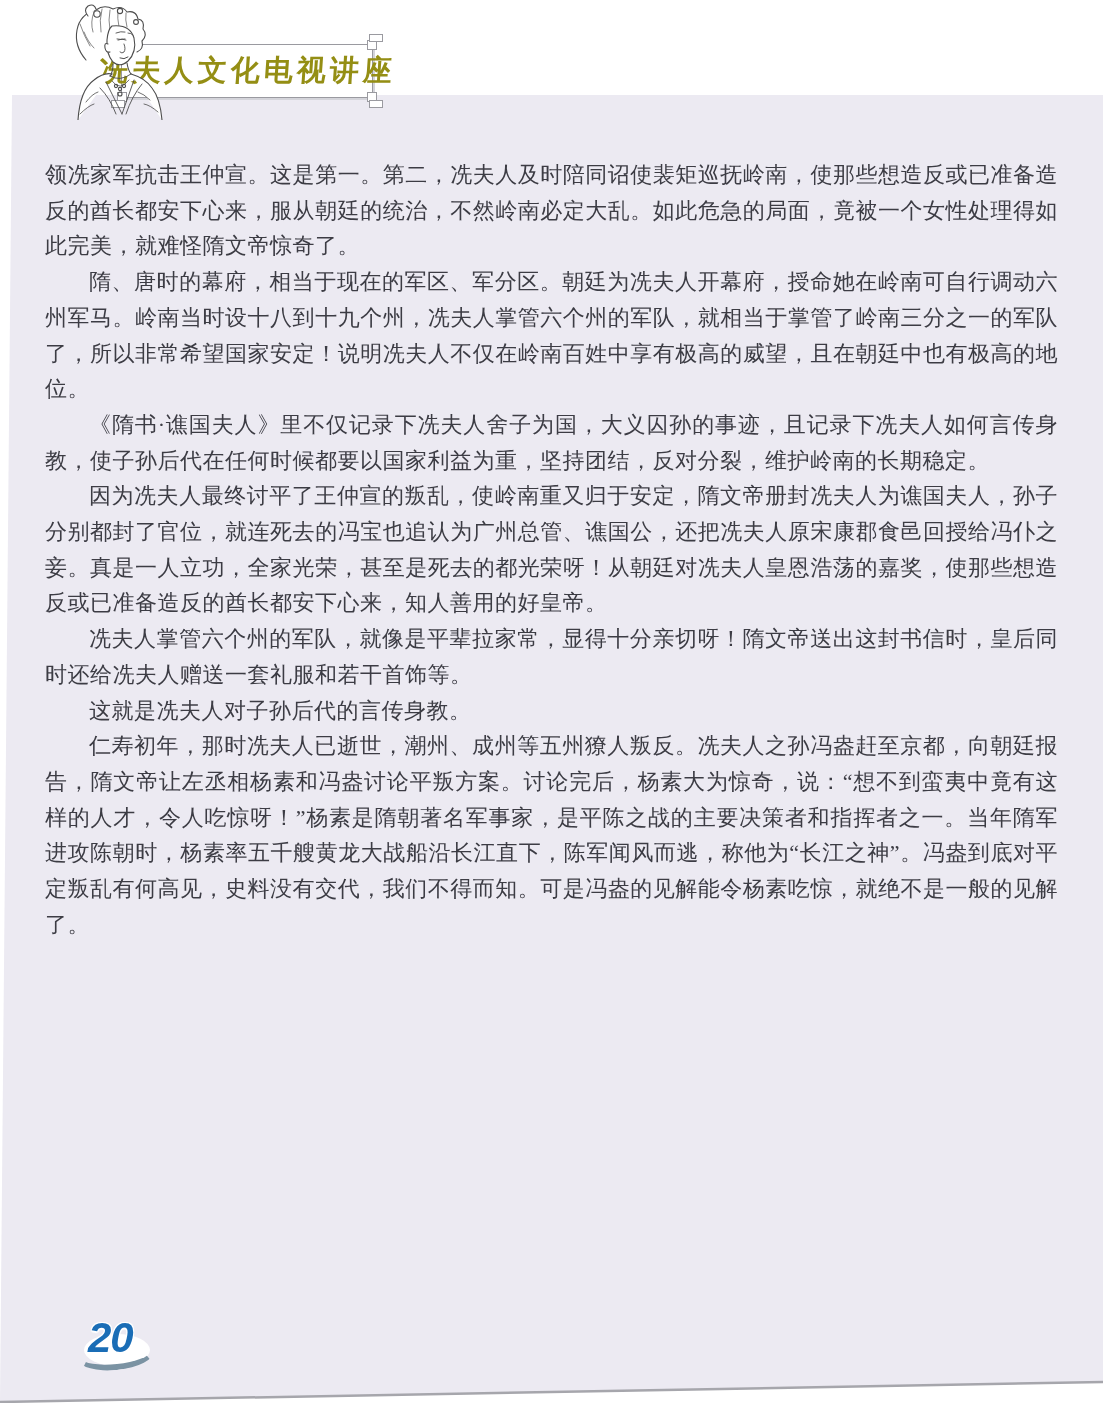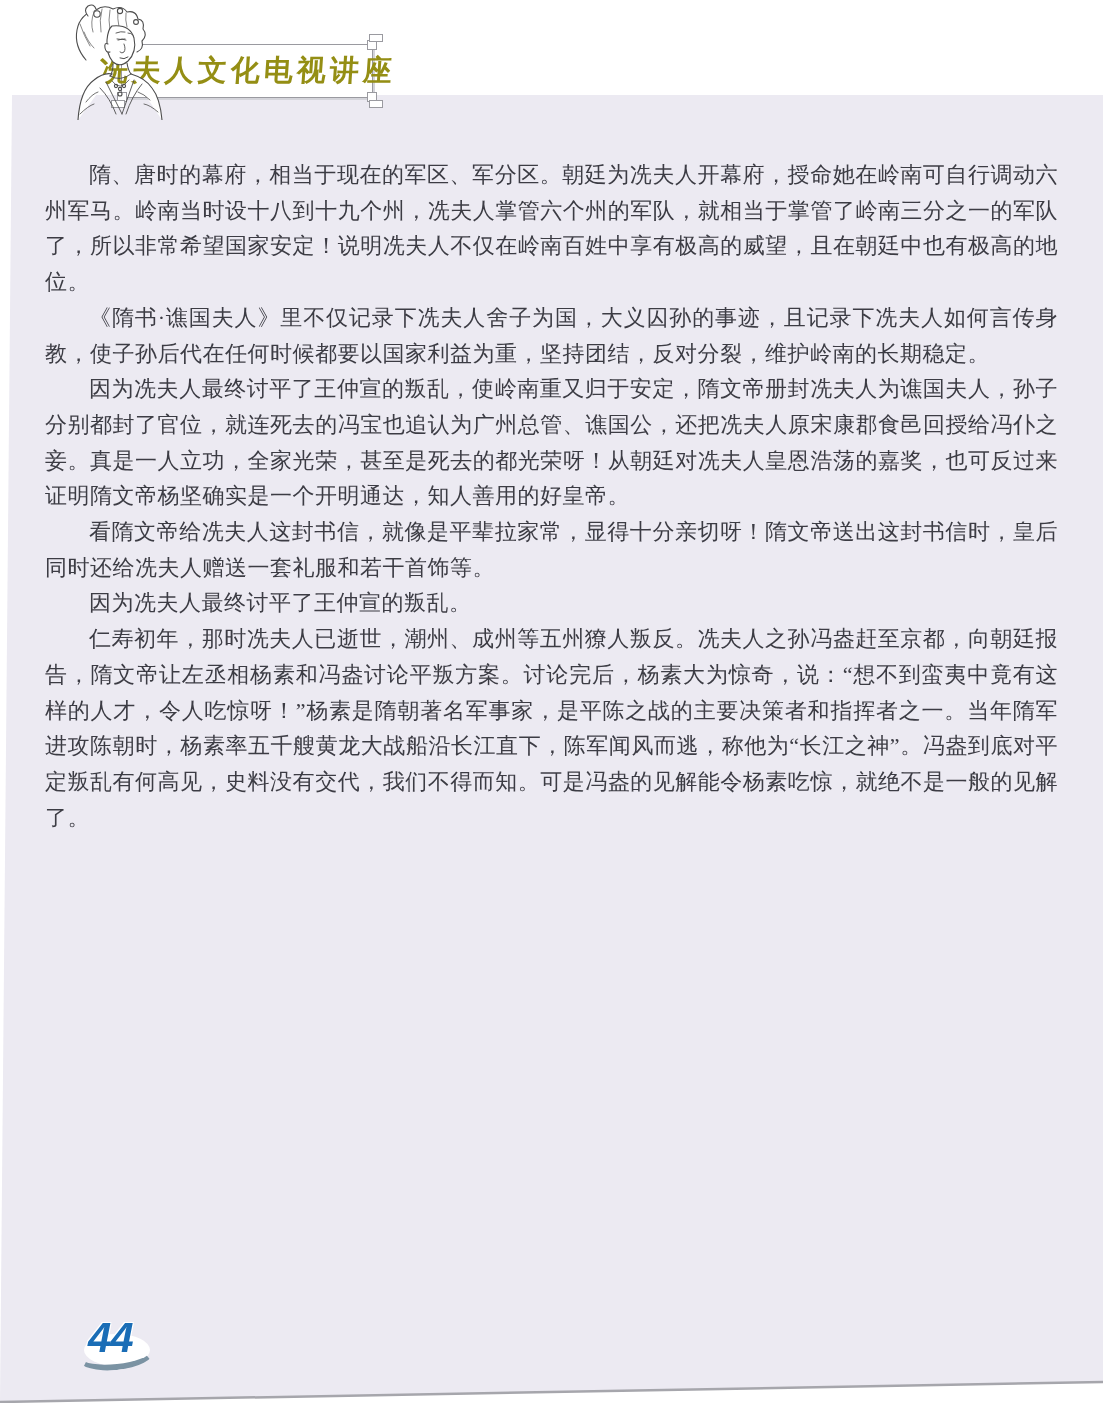--- a/index.html
+++ b/index.html
@@ -147,30 +147,31 @@
     <span class="corn tl"></span>
     <span class="corn tr"></span>
     <span class="corn bl"></span>
     <span class="corn br"></span>
     <span class="title-text">冼夫人文化电视讲座</span>
   </div>
 </div>
 
 <div class="sheet">
   <div class="text-area">
+      <p class="no-indent">领冼家军抗击王仲宣。这是第一。第二，冼夫人及时陪同诏使裴矩巡抚岭南，使那些想造反或已准备造反的酋长都安下心来，服从朝廷的统治，不然岭南必定大乱。如此危急的局面，竟被一个女性处理得如此完美，就难怪隋文帝惊奇了。</p>
       <p>隋、唐时的幕府，相当于现在的军区、军分区。朝廷为冼夫人开幕府，授命她在岭南可自行调动六州军马。岭南当时设十八到十九个州，冼夫人掌管六个州的军队，就相当于掌管了岭南三分之一的军队了，所以非常希望国家安定！说明冼夫人不仅在岭南百姓中享有极高的威望，且在朝廷中也有极高的地位。</p>
       <p>《隋书·谯国夫人》里不仅记录下冼夫人舍子为国，大义囚孙的事迹，且记录下冼夫人如何言传身教，使子孙后代在任何时候都要以国家利益为重，坚持团结，反对分裂，维护岭南的长期稳定。</p>
-      <p>因为冼夫人最终讨平了王仲宣的叛乱，使岭南重又归于安定，隋文帝册封冼夫人为谯国夫人，孙子分别都封了官位，就连死去的冯宝也追认为广州总管、谯国公，还把冼夫人原宋康郡食邑回授给冯仆之妾。真是一人立功，全家光荣，甚至是死去的都光荣呀！从朝廷对冼夫人皇恩浩荡的嘉奖，也可反过来证明隋文帝杨坚确实是一个开明通达，知人善用的好皇帝。</p>
-      <p>看隋文帝给冼夫人这封书信，就像是平辈拉家常，显得十分亲切呀！隋文帝送出这封书信时，皇后同时还给冼夫人赠送一套礼服和若干首饰等。</p>
-      <p>因为冼夫人最终讨平了王仲宣的叛乱。</p>
+      <p>因为冼夫人最终讨平了王仲宣的叛乱，使岭南重又归于安定，隋文帝册封冼夫人为谯国夫人，孙子分别都封了官位，就连死去的冯宝也追认为广州总管、谯国公，还把冼夫人原宋康郡食邑回授给冯仆之妾。真是一人立功，全家光荣，甚至是死去的都光荣呀！从朝廷对冼夫人皇恩浩荡的嘉奖，使那些想造反或已准备造反的酋长都安下心来，知人善用的好皇帝。</p>
+      <p>冼夫人掌管六个州的军队，就像是平辈拉家常，显得十分亲切呀！隋文帝送出这封书信时，皇后同时还给冼夫人赠送一套礼服和若干首饰等。</p>
+      <p>这就是冼夫人对子孙后代的言传身教。</p>
       <p>仁寿初年，那时冼夫人已逝世，潮州、成州等五州獠人叛反。冼夫人之孙冯盎赶至京都，向朝廷报告，隋文帝让左丞相杨素和冯盎讨论平叛方案。讨论完后，杨素大为惊奇，说：“想不到蛮夷中竟有这样的人才，令人吃惊呀！”杨素是隋朝著名军事家，是平陈之战的主要决策者和指挥者之一。当年隋军进攻陈朝时，杨素率五千艘黄龙大战船沿长江直下，陈军闻风而逃，称他为“长江之神”。冯盎到底对平定叛乱有何高见，史料没有交代，我们不得而知。可是冯盎的见解能令杨素吃惊，就绝不是一般的见解了。</p>
     </div>
 </div>
 
 <svg class="edge-line" viewBox="0 0 1103 1308" preserveAspectRatio="none">
   <line x1="0" y1="1307" x2="1103" y2="1287" stroke="#a6a6ac" stroke-width="2.5"></line>
 </svg>
 
 <div class="pagenum-wrap">
   <div class="pagenum-cloud"></div>
   <div class="pagenum-arc"></div>
-  <span class="pagenum">44</span>
+  <span class="pagenum">20</span>
 </div>
 
 </body></html>

